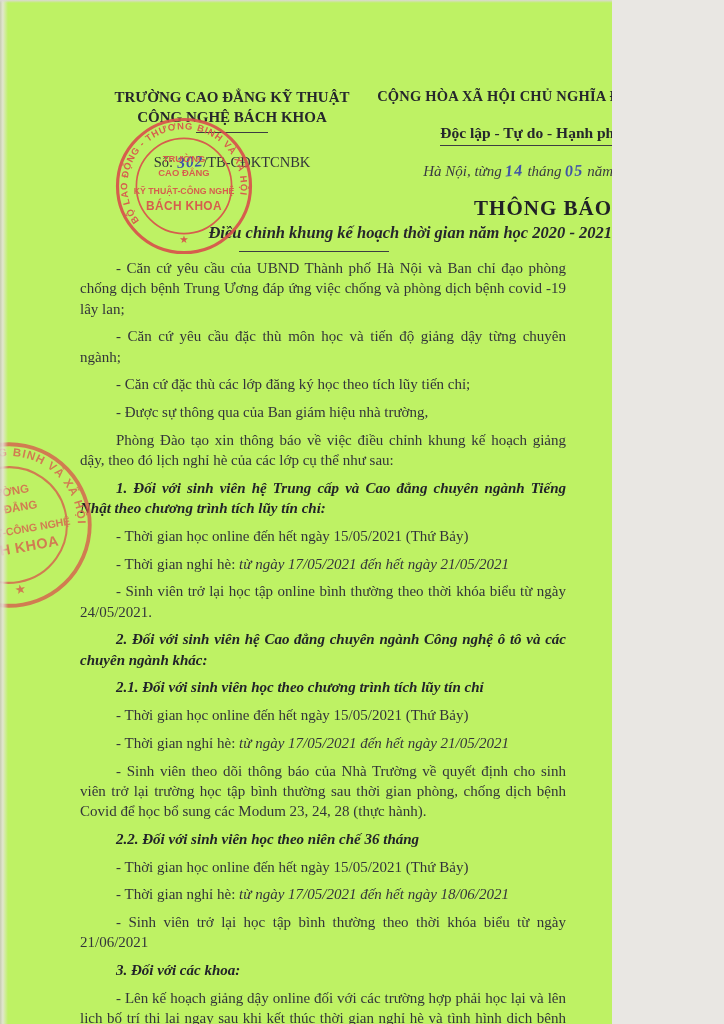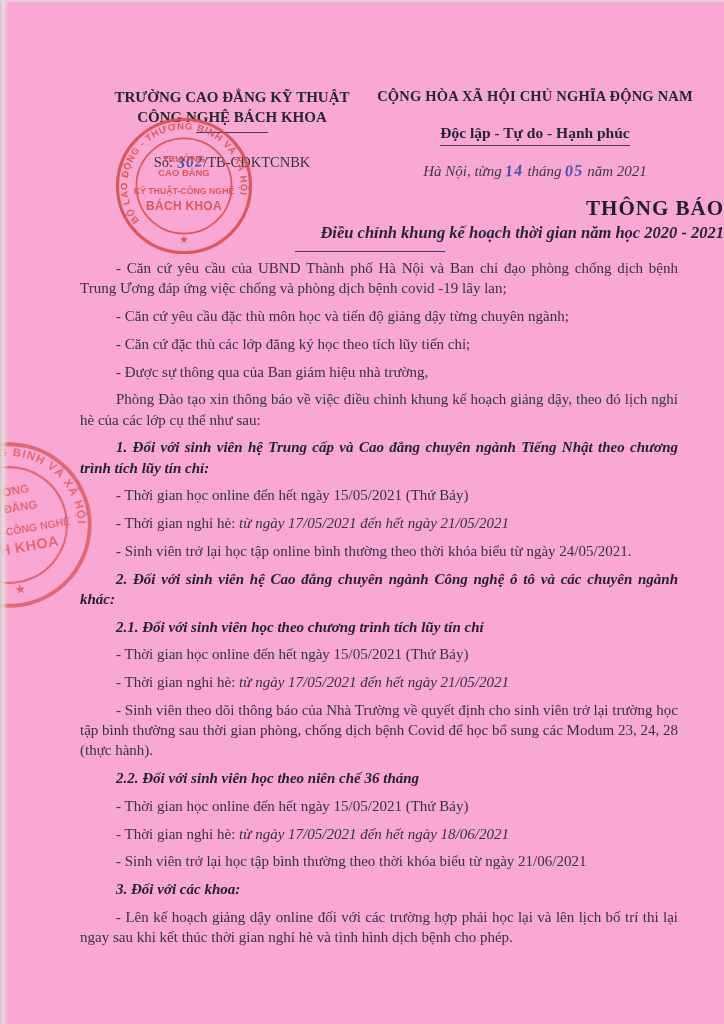--- a/index.html
+++ b/index.html
@@ -4,22 +4,22 @@
 <title>Thông báo</title>
 <style>
   html,body{margin:0;padding:0;}
   body{
     width:724px;height:1024px;
     background:#e9e7e3;
     font-family:"Liberation Serif","DejaVu Serif",serif;
   }
   .page{
     position:relative;
-    width:724px;height:1024px;
-    background:#f9a8d4;
+    width:612px;height:1024px;
+    background:#bef264;
     overflow:hidden;
     color:#33343a;
   }
   
   .page::before{
     content:"";position:absolute;left:0;top:0;bottom:0;width:8px;
     background:linear-gradient(90deg,#c9c5bf 0,#e8e5e0 35%,rgba(255,255,255,0) 100%);
     opacity:.85;z-index:5;pointer-events:none;
   }
   .page::after{

